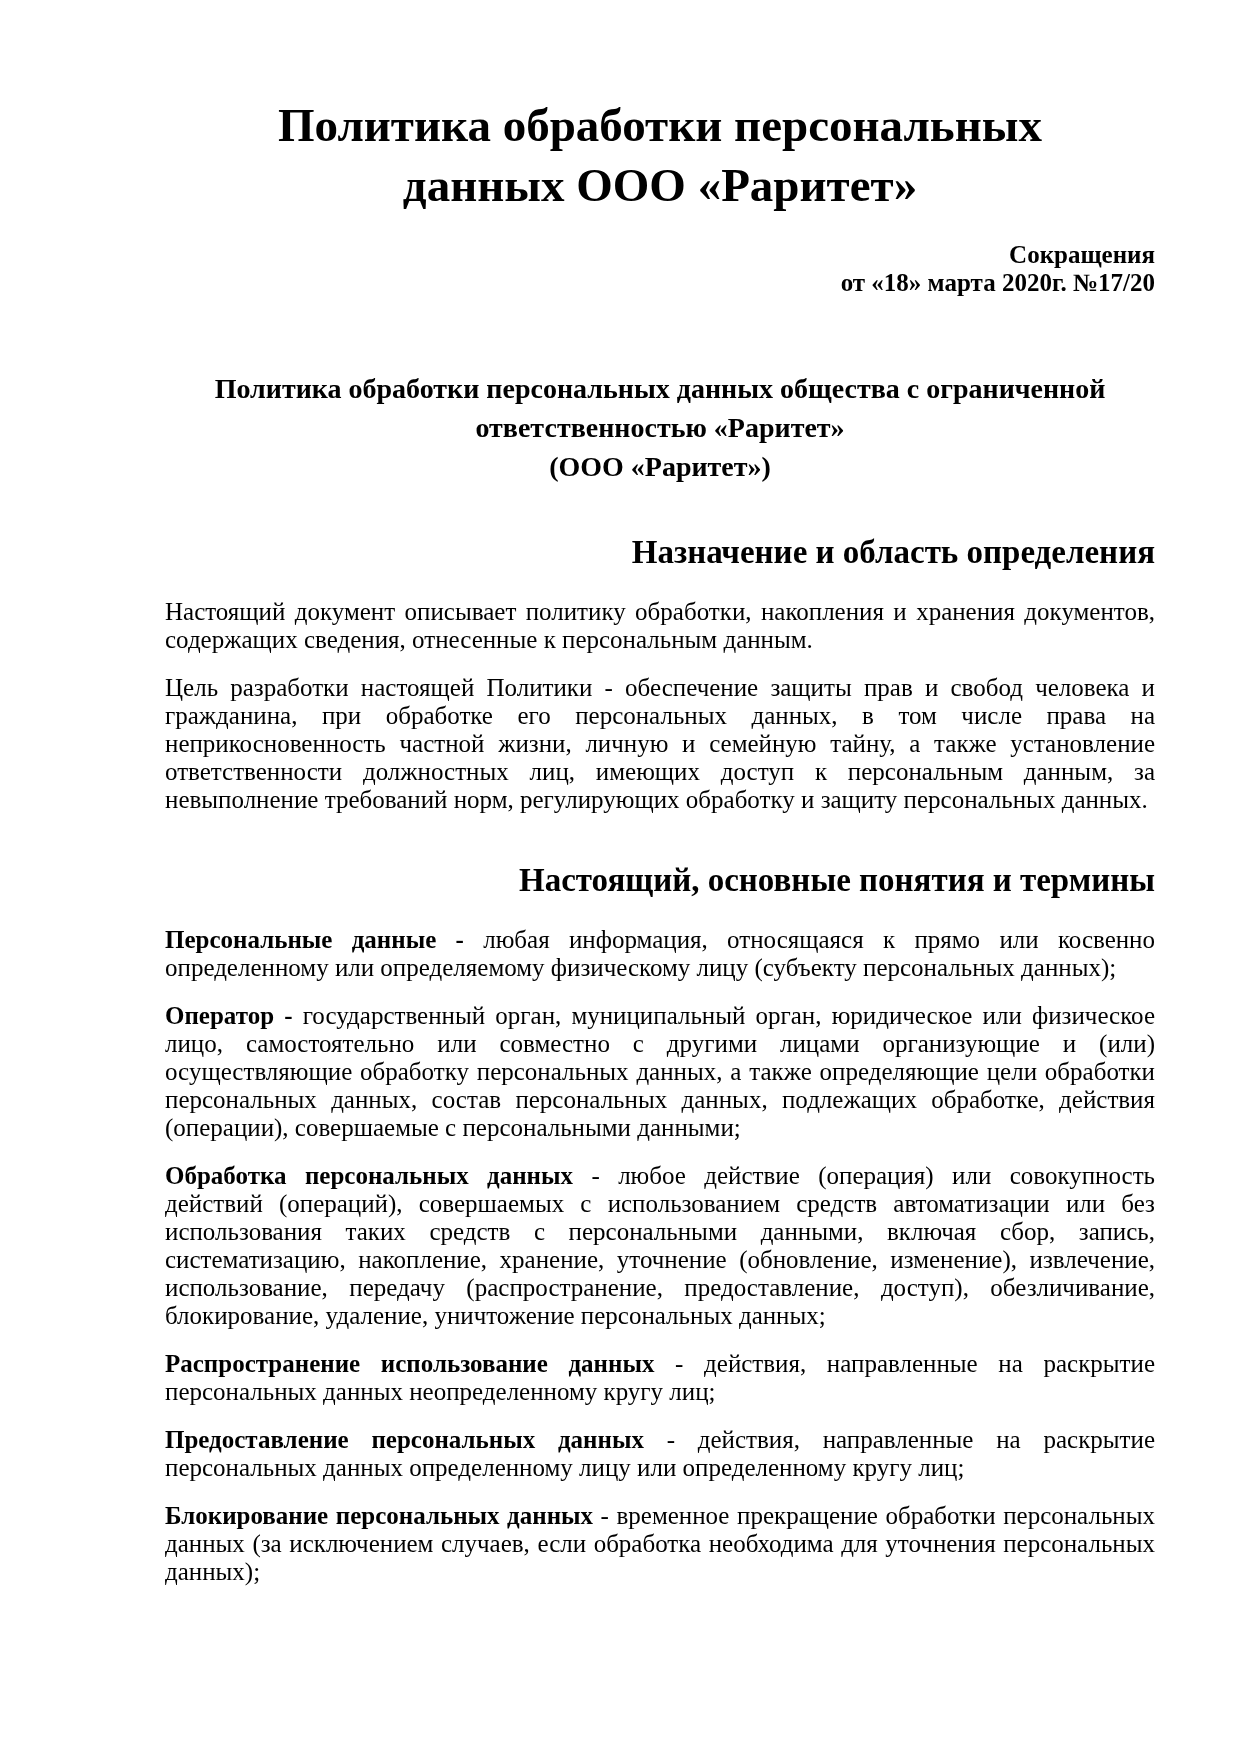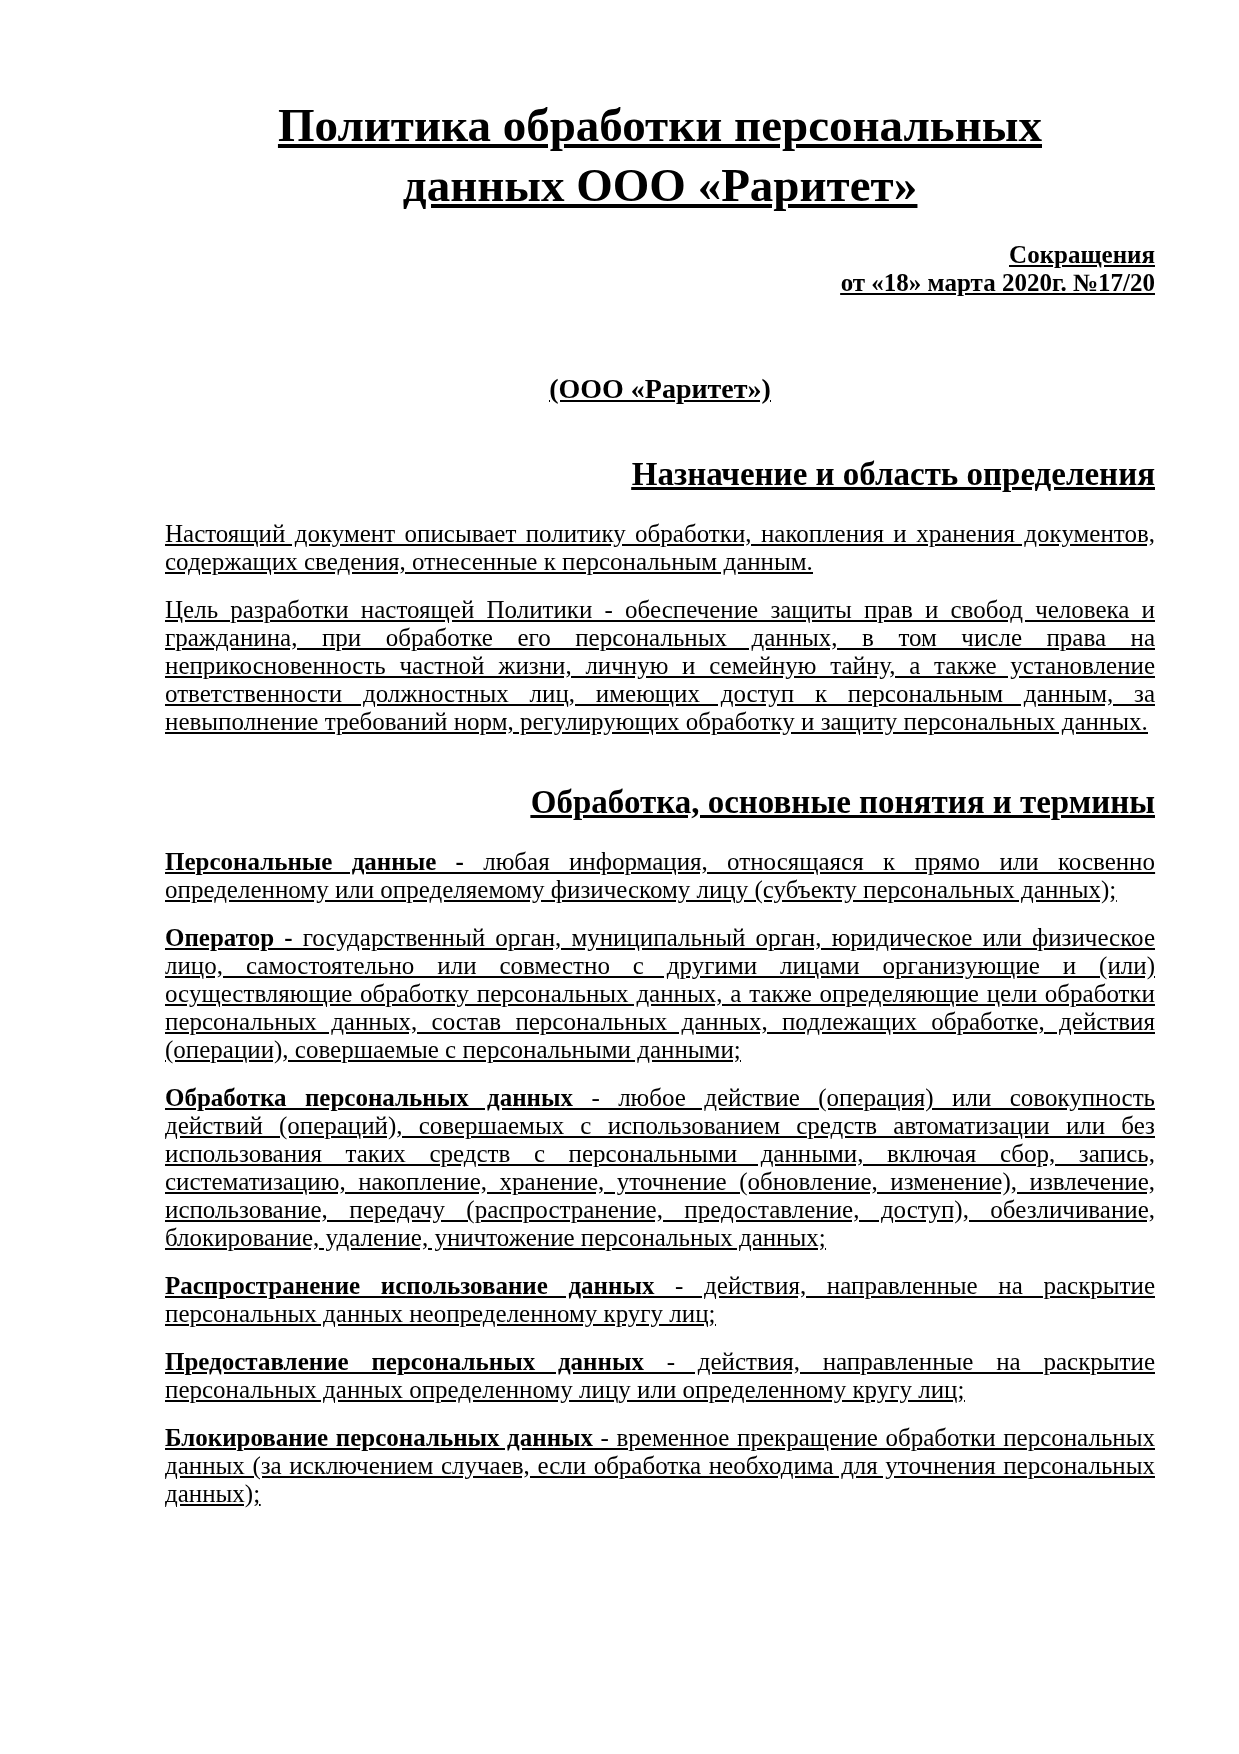--- a/index.html
+++ b/index.html
@@ -1,15 +1,15 @@
 <!DOCTYPE html>
 <html lang="ru"><head>
 <meta charset="utf-8">
 <style>
-  * { box-sizing: border-box; text-decoration: underline; }
+  * { box-sizing: border-box; }
   html, body { margin: 0; padding: 0; background: #ffffff; }
   .page {
     position: relative;
     width: 1239px;
     height: 1754px;
     margin: 0;
     background: #ffffff;
     color: #000000;
     font-family: "Liberation Serif", "DejaVu Serif", serif;
     padding: 95px 84px 40px 165px;
@@ -60,31 +60,32 @@
 <div class="page">
 
   <h1 class="doc-title">Политика обработки персональных данных ООО «Раритет»</h1>
 
   <div class="approval">
     <div>Сокращения</div>
     <div>от «18» марта 2020г. №17/20</div>
   </div>
 
   <h2 class="subtitle">
+      <span class="subtitle-line">Политика обработки персональных данных общества с ограниченной ответственностью «Раритет»</span>
       <span class="subtitle-line">(ООО «Раритет»)</span>
     </h2>
 
   <section>
     <h2 class="section-heading">Назначение и область определения</h2>
     <p class="para"><b></b><span>Настоящий документ описывает политику обработки, накопления и хранения документов, содержащих сведения, отнесенные к персональным данным.</span></p>
     <p class="para"><b></b><span>Цель разработки настоящей Политики - обеспечение защиты прав и свобод человека и гражданина, при обработке его персональных данных, в том числе права на неприкосновенность частной жизни, личную и семейную тайну, а также установление ответственности должностных лиц, имеющих доступ к персональным данным, за невыполнение требований норм, регулирующих обработку и защиту персональных данных.</span></p>
   </section>
 
   <section>
-    <h2 class="section-heading">Обработка, основные понятия и термины</h2>
+    <h2 class="section-heading">Настоящий, основные понятия и термины</h2>
     <p class="para"><b>Персональные данные - </b><span>любая информация, относящаяся к прямо или косвенно определенному или определяемому физическому лицу (субъекту персональных данных);</span></p>
     <p class="para"><b>Оператор - </b><span>государственный орган, муниципальный орган, юридическое или физическое лицо, самостоятельно или совместно с другими лицами организующие и (или) осуществляющие обработку персональных данных, а также определяющие цели обработки персональных данных, состав персональных данных, подлежащих обработке, действия (операции), совершаемые с персональными данными;</span></p>
     <p class="para"><b>Обработка персональных данных</b><span> - любое действие (операция) или совокупность действий (операций), совершаемых с использованием средств автоматизации или без использования таких средств с персональными данными, включая сбор, запись, систематизацию, накопление, хранение, уточнение (обновление, изменение), извлечение, использование, передачу (распространение, предоставление, доступ), обезличивание, блокирование, удаление, уничтожение персональных данных;</span></p>
     <p class="para"><b>Распространение использование данных</b><span> - действия, направленные на раскрытие персональных данных неопределенному кругу лиц;</span></p>
     <p class="para"><b>Предоставление персональных данных</b><span> - действия, направленные на раскрытие персональных данных определенному лицу или определенному кругу лиц;</span></p>
     <p class="para"><b>Блокирование персональных данных</b><span> - временное прекращение обработки персональных данных (за исключением случаев, если обработка необходима для уточнения персональных данных);</span></p>
   </section>
 
 </div>
 

